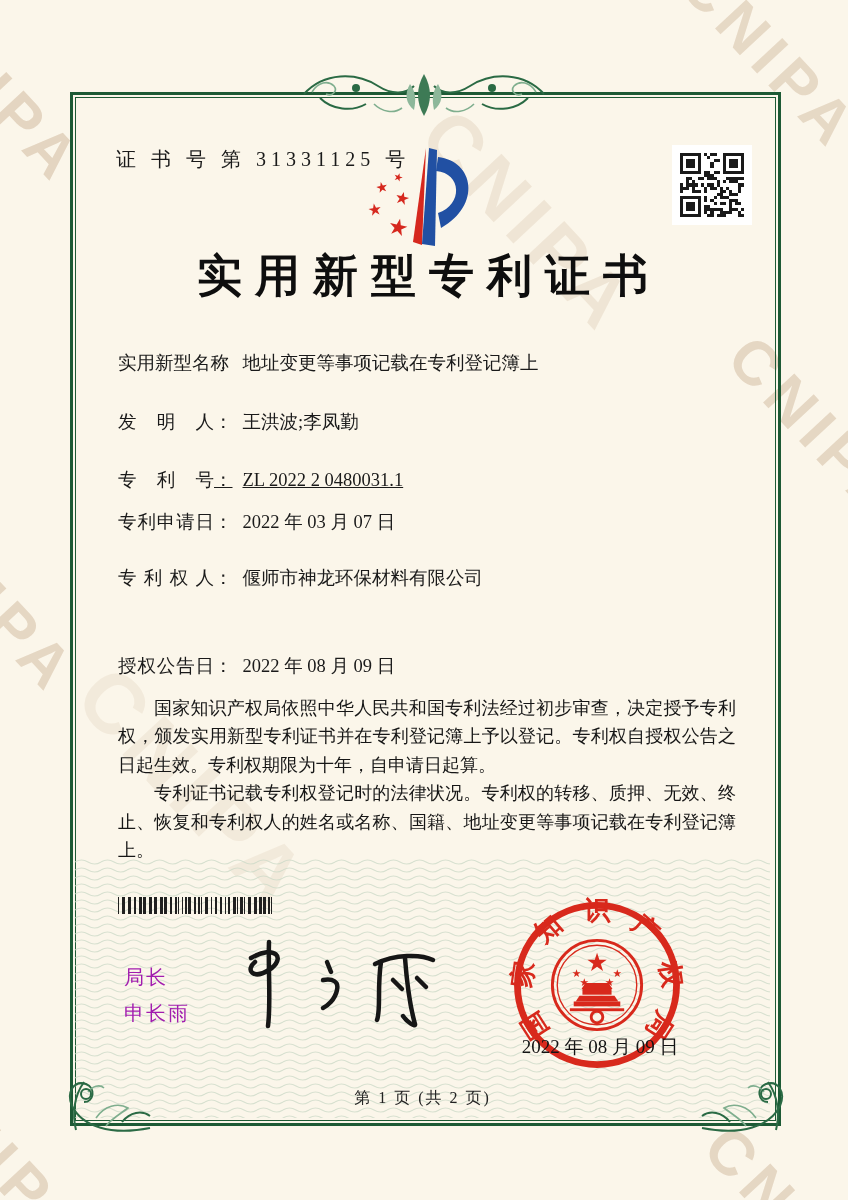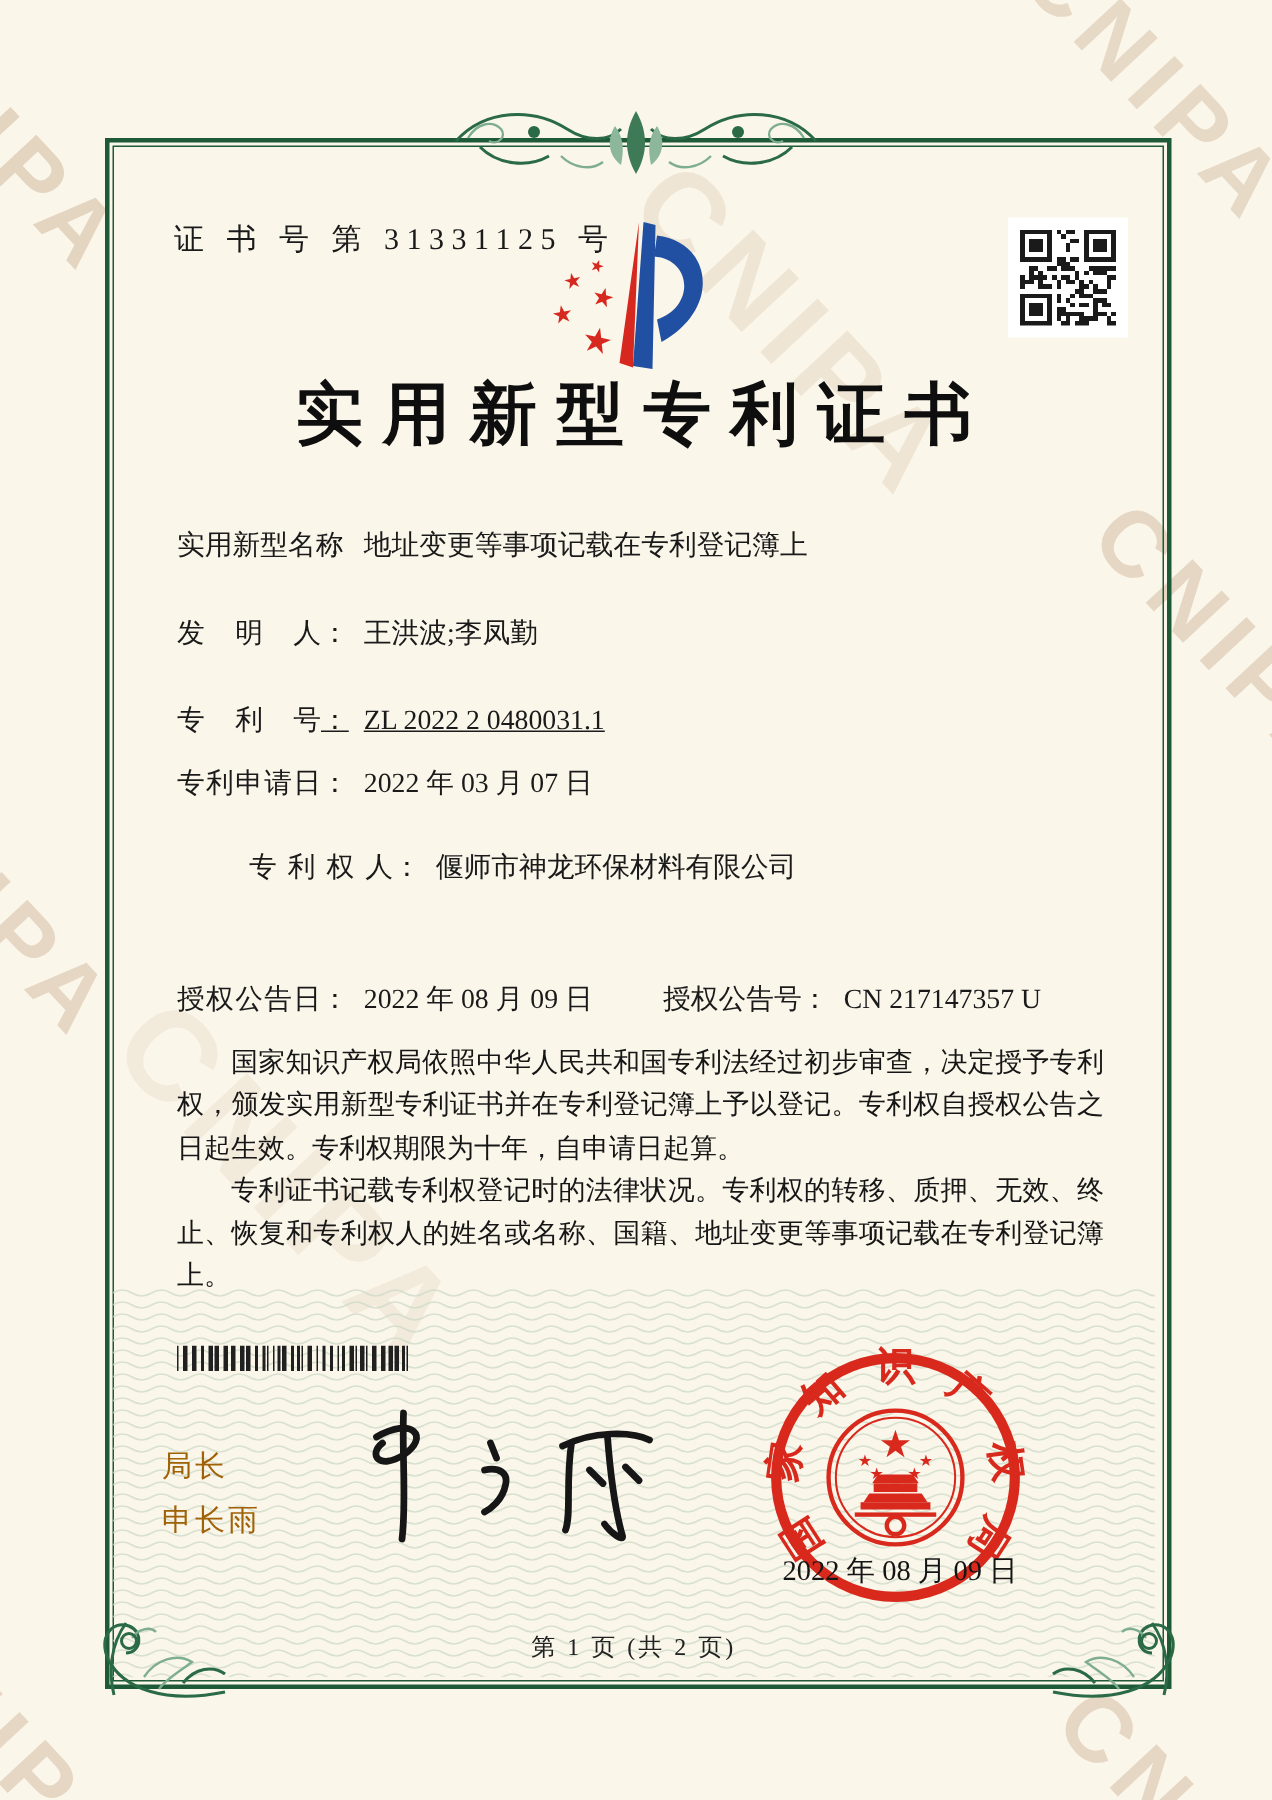--- a/index.html
+++ b/index.html
@@ -55,40 +55,40 @@
     letter-spacing:13px; text-indent:13px; color:#0e0e0e;
   }
   
   .frow{position:absolute; left:118px; z-index:3; font-size:18.5px; white-space:nowrap;}
   .flabel{
     display:inline-block; width:96px; vertical-align:bottom;
     text-align:justify; text-align-last:justify;
   }
   .fvalue{margin-left:10px;}
   .r0{top:350px;} .r1{top:409px;} .r2{top:467px;text-decoration:underline;} .r3{top:509px;}
-  .r4{top:565px;margin-left:48px;} .r5{top:607px;} .r6{top:653px;}
+  .r4{top:565px;} .r5{top:607px;} .r6{top:653px;}
   .frow-right{left:442px;}
   .frow-right .flabel{width:92px;}
   
   .bodytext{
     position:absolute; left:118px; top:694px; width:618px; z-index:3;
     font-size:18px; line-height:28.4px; text-align:justify; color:#161616;
   }
   .bodytext p{margin:0; text-indent:2em;}
   
   .barcode{
     position:absolute; left:118px; top:897px; width:224px; height:17px;
     display:flex; align-items:stretch; overflow:hidden; z-index:3;
   }
   .barcode span{display:block; height:100%;}
   
   .official{
-    position:absolute; left:108px; z-index:3;
+    position:absolute; left:124px; z-index:3;
     font-family:"Liberation Sans","DejaVu Sans",sans-serif;
-    font-size:20px; letter-spacing:2px; color:#a16207;
+    font-size:20px; letter-spacing:2px; color:#a21caf;
   }
   .official-title{top:964px;} .official-name{top:1000px;}
   .signature{position:absolute; left:235px; top:928px; z-index:3;}
   
   .seal{position:absolute; left:500px; top:888px; z-index:3;}
   .sealdate{
     position:absolute; left:517px; top:1034px; width:166px; z-index:4;
     text-align:center; font-size:19px; color:#141414; white-space:nowrap;
   }
   
@@ -331,23 +331,20 @@
   </div>
   <div class="frow r3">
     <span class="flabel">专利申请日</span><span>：</span><span class="fvalue">2022 年 03 月 07 日</span>
   </div>
   <div class="frow r4">
     <span class="flabel">专利权人</span><span>：</span><span class="fvalue">偃师市神龙环保材料有限公司</span>
   </div>
   <div class="frow r6">
     <span class="flabel">授权公告日</span><span>：</span><span class="fvalue">2022 年 08 月 09 日</span>
   </div>
-  <div class="frow r6 frow-right">
-    <span class="flabel">授权公告号</span><span>：</span><span class="fvalue">CN 217147357 U</span>
-  </div>
 
   <div class="bodytext">
     <p>国家知识产权局依照中华人民共和国专利法经过初步审查，决定授予专利权，颁发实用新型专利证书并在专利登记簿上予以登记。专利权自授权公告之日起生效。专利权期限为十年，自申请日起算。</p>
     <p>专利证书记载专利权登记时的法律状况。专利权的转移、质押、无效、终止、恢复和专利权人的姓名或名称、国籍、地址变更等事项记载在专利登记簿上。</p>
   </div>
 
   <div class="barcode" id="barcode">
       <span style="width: 1px; background: rgb(32, 32, 32);"></span>
       <span style="width: 3px; background: transparent;"></span>
       <span style="width: 3px; background: rgb(32, 32, 32);"></span>

